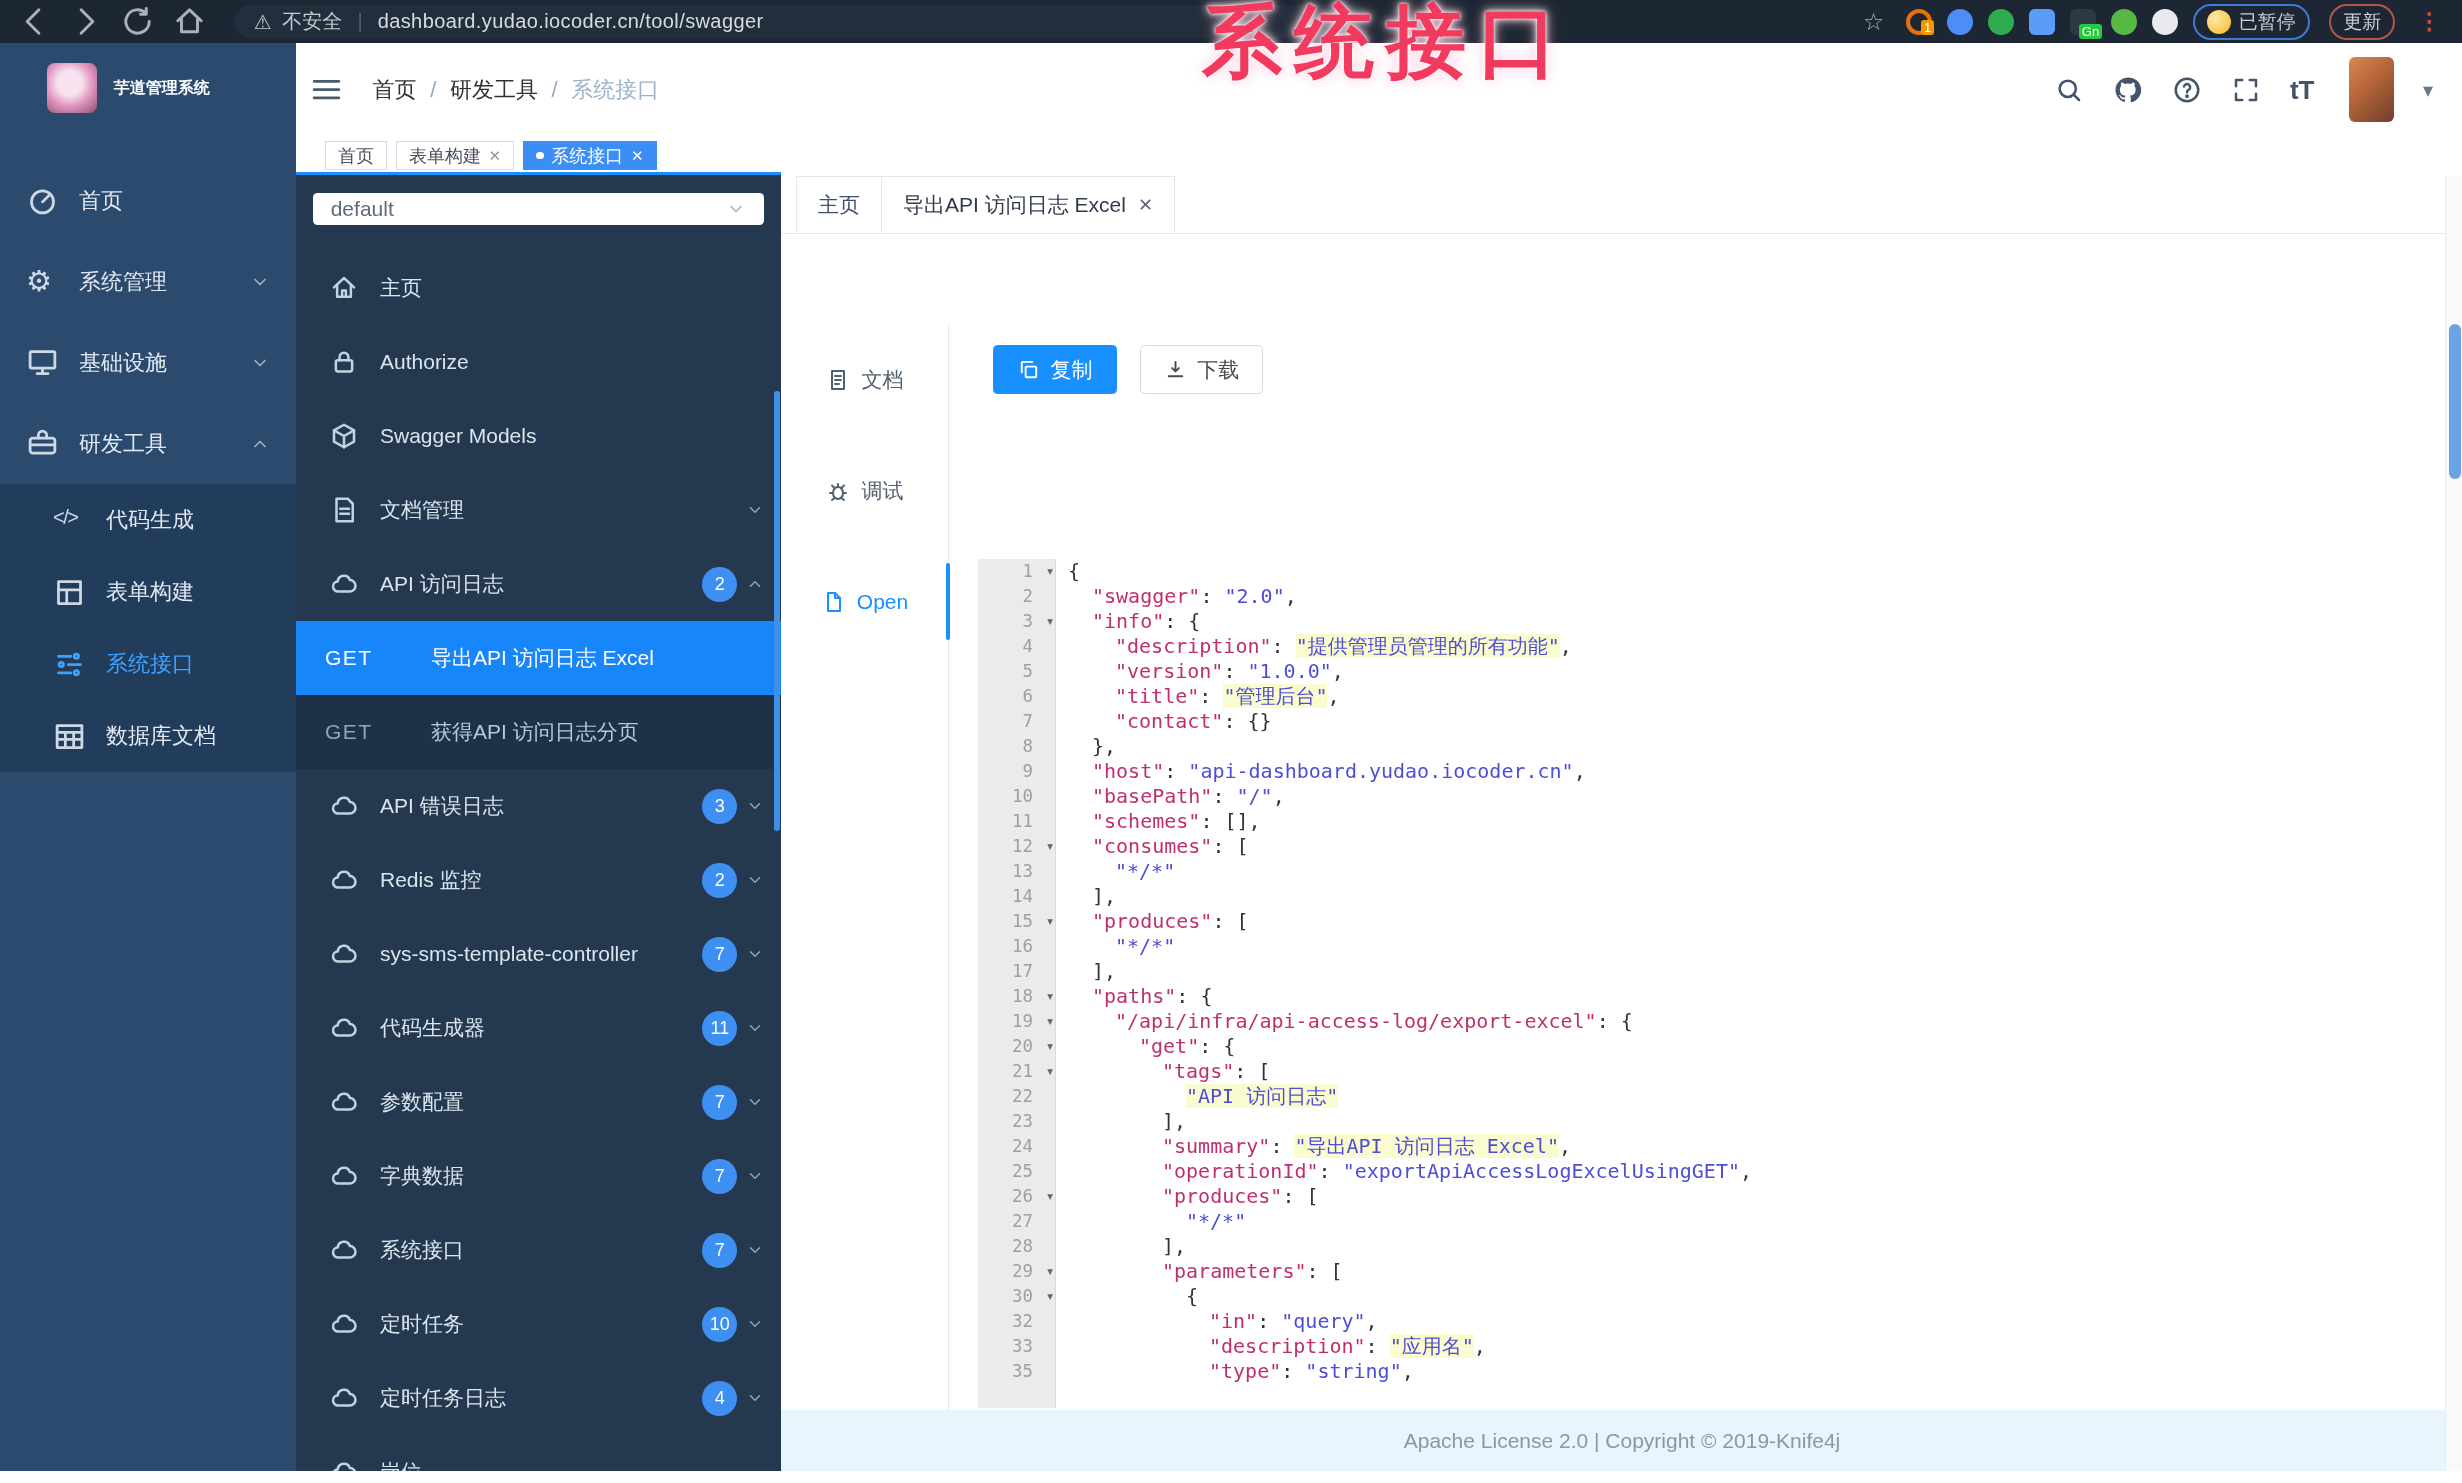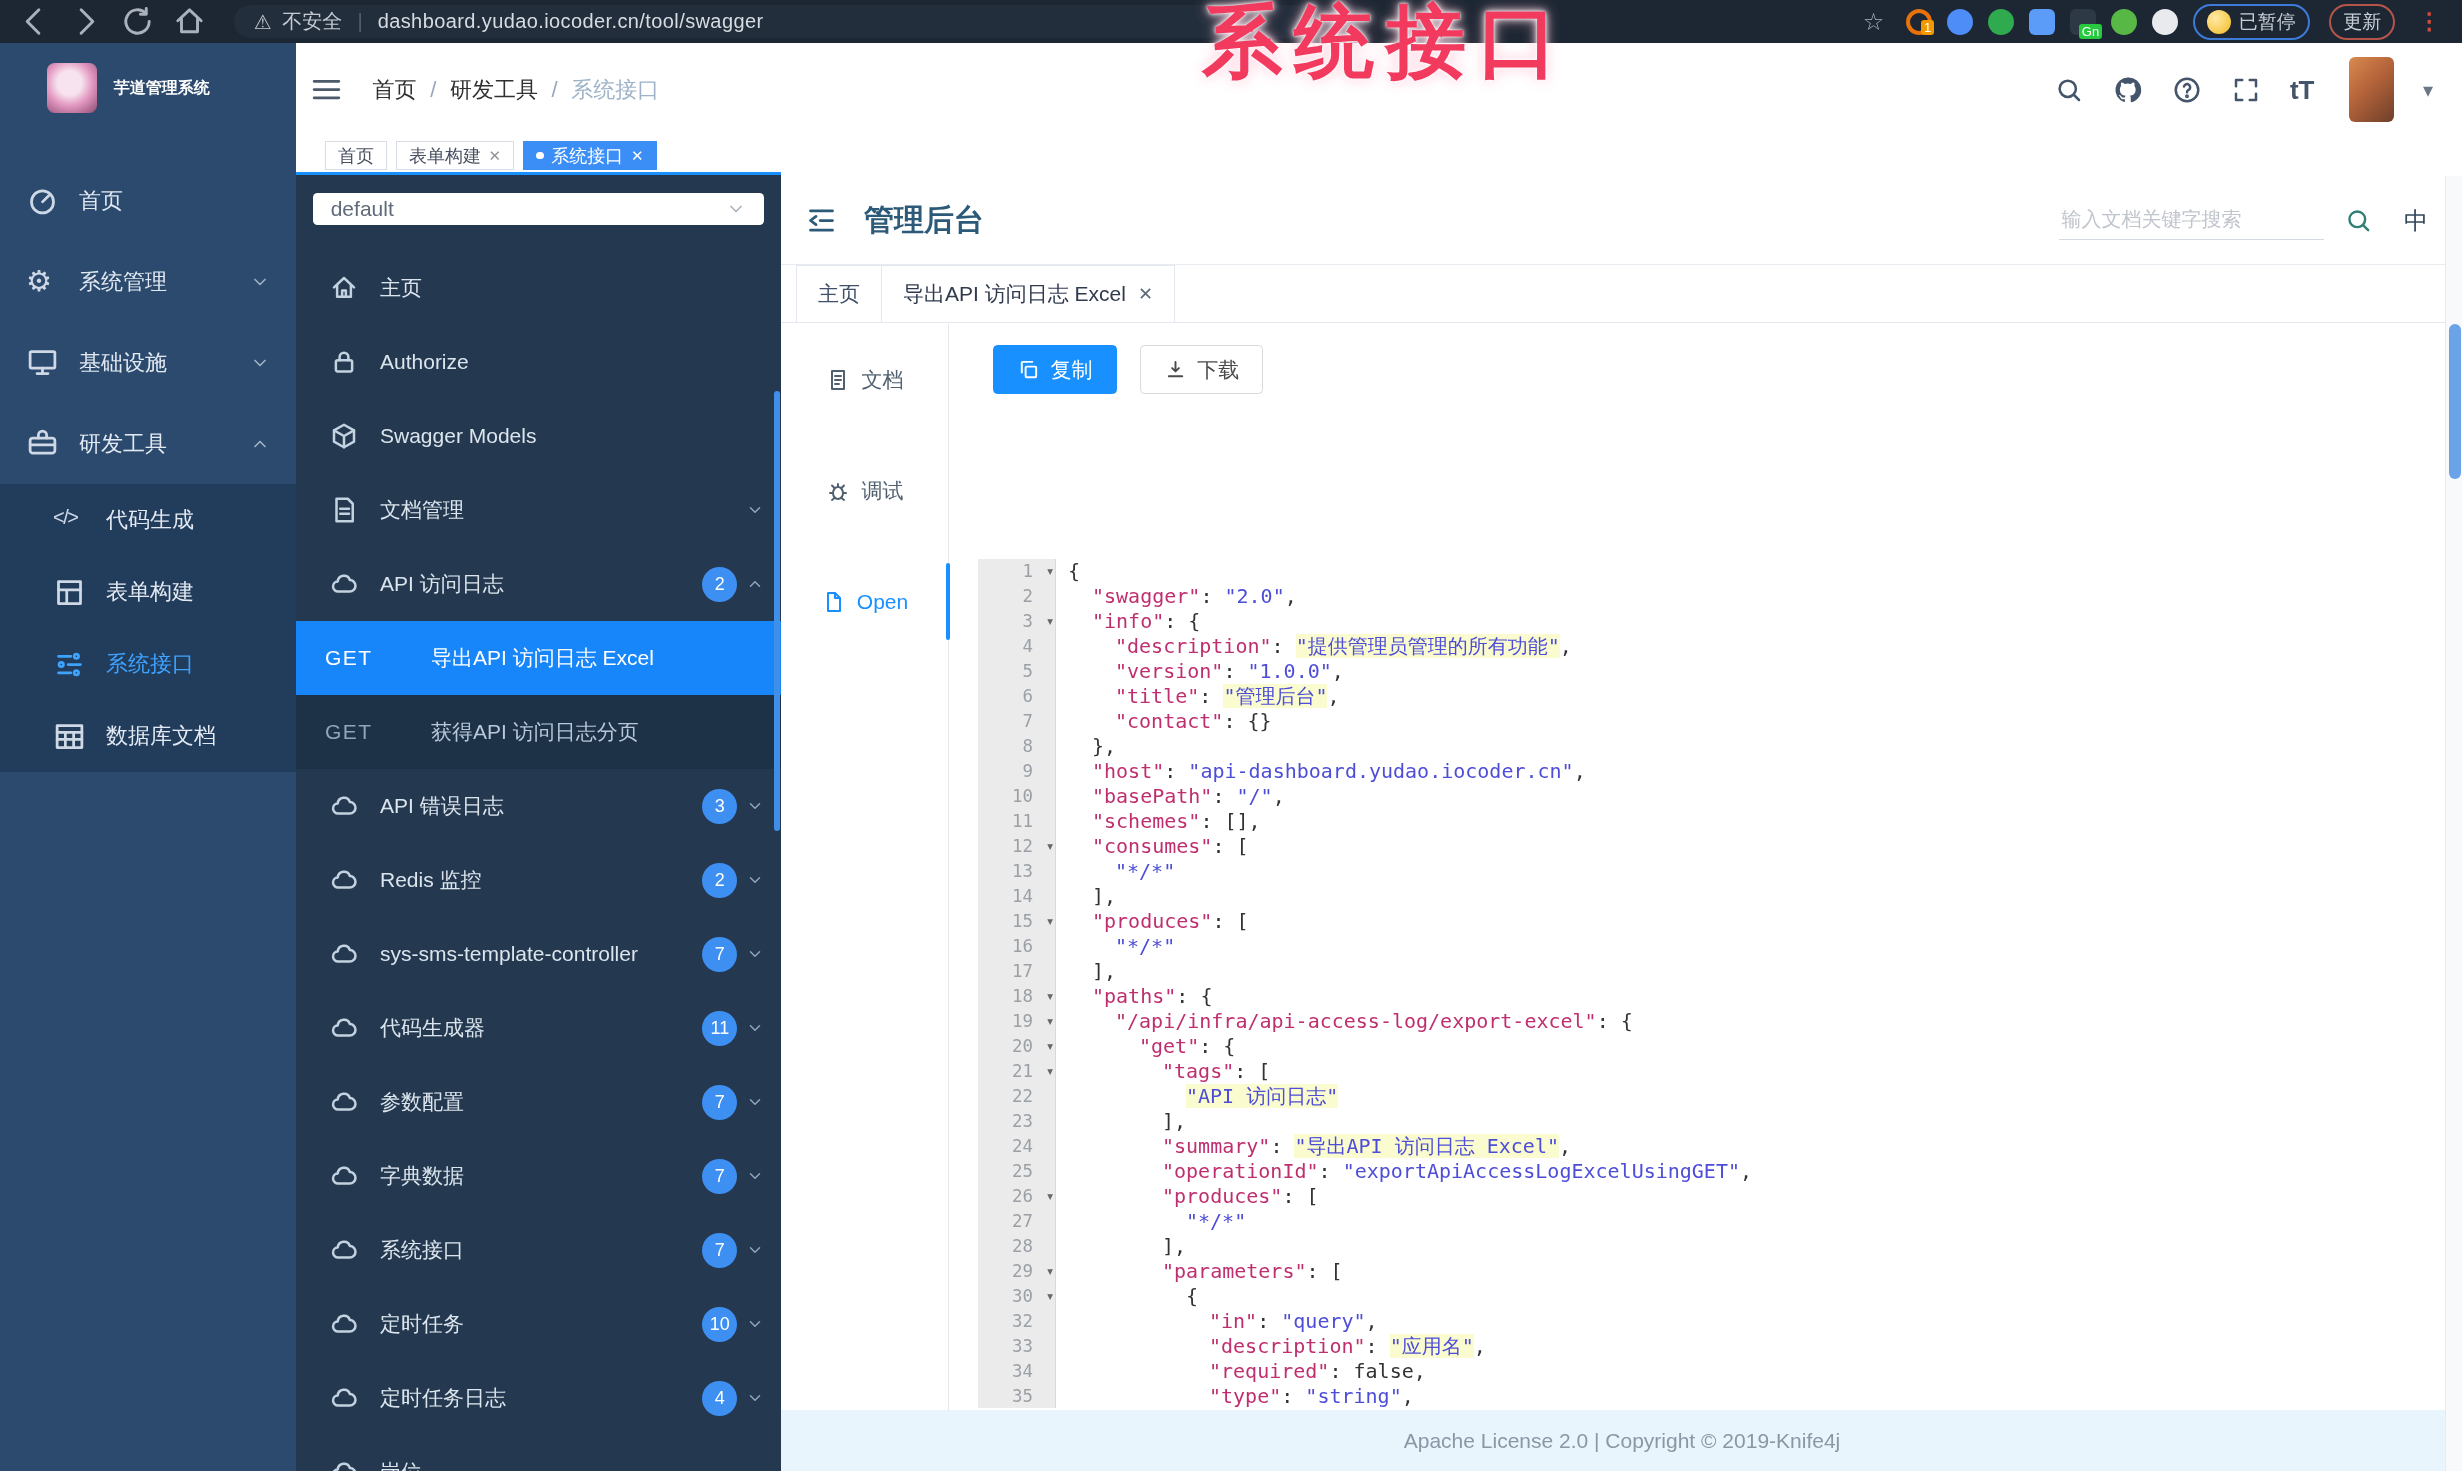--- a/index.html
+++ b/index.html
@@ -562,38 +562,20 @@
             <path d="M7.5 18a4 4 0 0 1-.5-8 5 5 0 0 1 9.7-1.2A3.8 3.8 0 0 1 16.5 18z"></path>
           </svg>
         </span>
         <span class="lbl">岗位</span>
       </div>
     </div>
   <div id="sw-scroll-thumb" style="background: rgb(63, 143, 232);"></div>
 </div>
 
 <div id="main">
-  <div id="doc-header">
-    <span id="collapse-icon" class="ico">
-        <svg viewBox="0 0 24 24" width="100%" height="100%">
-          <path d="M4 5h16M11 12h9M4 19h16M8 9l-4 3 4 3"></path>
-        </svg>
-      </span>
-    <span id="doc-title">管理后台</span>
-    <div id="doc-search">
-      <input id="search-input" placeholder="输入文档关键字搜索" style="">
-      <span id="search-btn" class="ico">
-          <svg viewBox="0 0 24 24" width="100%" height="100%">
-            <circle cx="11" cy="11" r="6.5"></circle>
-            <path d="M15.8 15.8L20 20"></path>
-          </svg>
-        </span>
-      <span id="lang-icon">中</span>
-    </div>
-  </div>
   <div id="doc-tabs">
       <div class="doc-tab">
         <span>主页</span>
       </div>
       <div class="doc-tab active">
         <span>导出API 访问日志 Excel</span>
         <span class="x">✕</span>
       </div>
     </div>
   <div id="doc-body">
@@ -673,21 +655,20 @@
           <div class="code-row"><span class="gut">23</span><span class="code" style="padding-left: 106px;"><span class="seg-p">],</span></span></div>
           <div class="code-row"><span class="gut">24</span><span class="code" style="padding-left: 106px;"><span class="seg-k">"summary"</span><span class="seg-p">: </span><span class="seg-c">"导出API 访问日志 Excel"</span><span class="seg-p">,</span></span></div>
           <div class="code-row"><span class="gut">25</span><span class="code" style="padding-left: 106px;"><span class="seg-k">"operationId"</span><span class="seg-p">: </span><span class="seg-v">"exportApiAccessLogExcelUsingGET"</span><span class="seg-p">,</span></span></div>
           <div class="code-row"><span class="gut">26<span class="fold uni">▾</span></span><span class="code" style="padding-left: 106px;"><span class="seg-k">"produces"</span><span class="seg-p">: [</span></span></div>
           <div class="code-row"><span class="gut">27</span><span class="code" style="padding-left: 130px;"><span class="seg-v">"*/*"</span></span></div>
           <div class="code-row"><span class="gut">28</span><span class="code" style="padding-left: 106px;"><span class="seg-p">],</span></span></div>
           <div class="code-row"><span class="gut">29<span class="fold uni">▾</span></span><span class="code" style="padding-left: 106px;"><span class="seg-k">"parameters"</span><span class="seg-p">: [</span></span></div>
           <div class="code-row"><span class="gut">30<span class="fold uni">▾</span></span><span class="code" style="padding-left: 130px;"><span class="seg-p">{</span></span></div>
           <div class="code-row"><span class="gut">32</span><span class="code" style="padding-left: 153px;"><span class="seg-k">"in"</span><span class="seg-p">: </span><span class="seg-v">"query"</span><span class="seg-p">,</span></span></div>
           <div class="code-row"><span class="gut">33</span><span class="code" style="padding-left: 153px;"><span class="seg-k">"description"</span><span class="seg-p">: </span><span class="seg-c">"应用名"</span><span class="seg-p">,</span></span></div>
-          <div class="code-row"><span class="gut">34</span><span class="code" style="padding-left: 153px;"><span class="seg-k">"required"</span><span class="seg-p">: </span><span class="seg-b">false</span><span class="seg-p">,</span></span></div>
           <div class="code-row"><span class="gut">35</span><span class="code" style="padding-left: 153px;"><span class="seg-k">"type"</span><span class="seg-p">: </span><span class="seg-v">"string"</span><span class="seg-p">,</span></span></div>
         </div>
     </div>
   </div>
 </div>
 
 <div id="doc-footer">
   <span>Apache License 2.0 | Copyright © 2019-Knife4j</span>
 </div>
 <div id="main-scrollbar">

